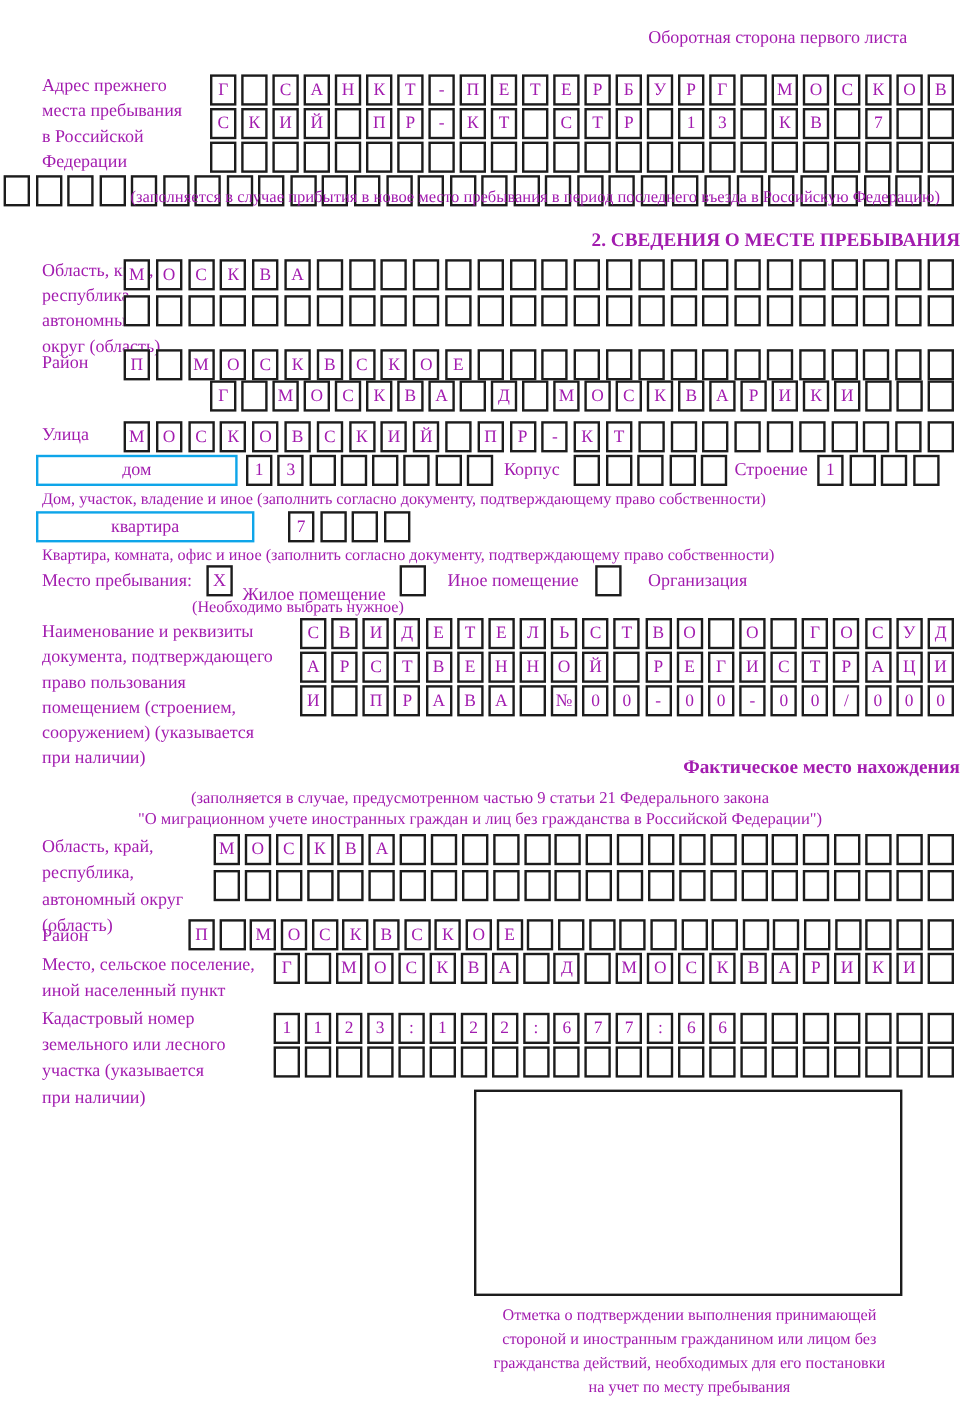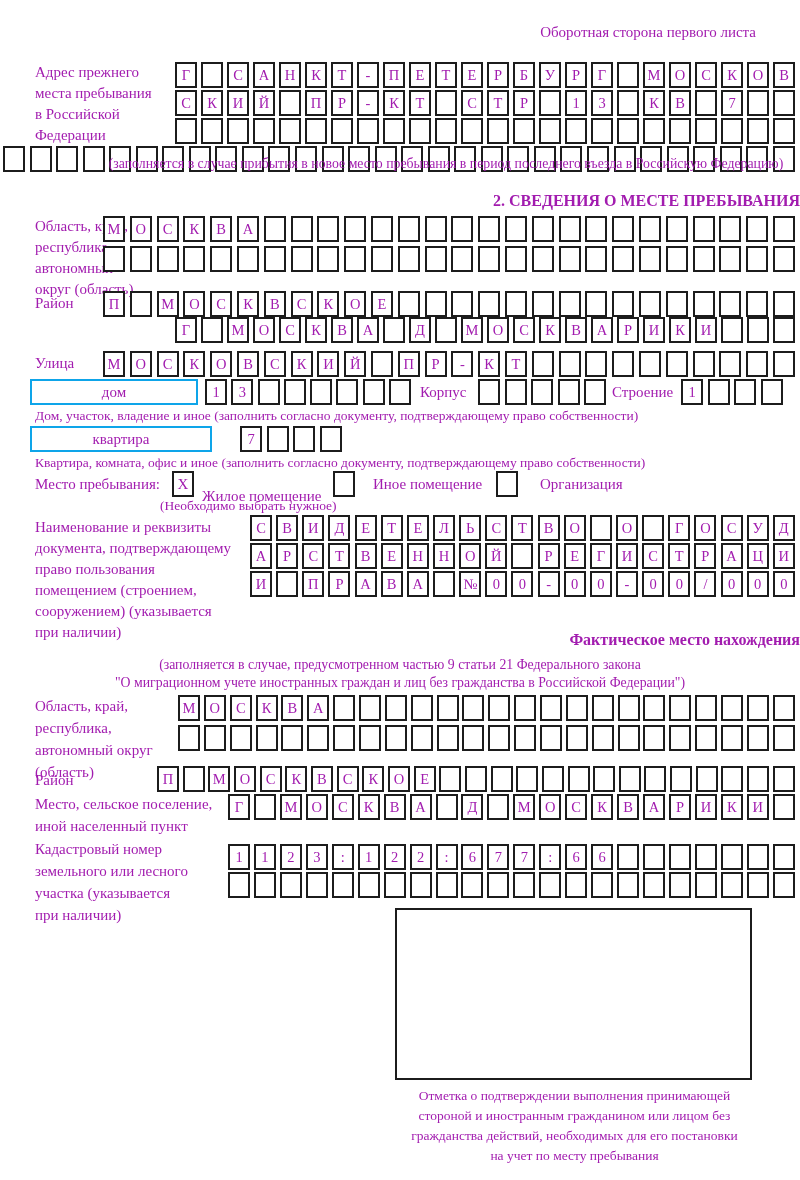--- a/index.html
+++ b/index.html
@@ -341,21 +341,21 @@
   <div class="chk" style="left:172px;top:471px;">X</div>
   <div class="lbl" style="left:202px;top:474px;margin-top:12px;">Жилое помещение</div>
   <div class="chk" style="left:333px;top:471px;"></div>
   <div class="lbl" style="left:373px;top:474px;">Иное помещение</div>
   <div class="chk" style="left:496px;top:471px;"></div>
   <div class="lbl" style="left:540px;top:474px;">Организация</div>
   <div class="cap" style="left:160px;top:498px;width:345px;">(Необходимо выбрать нужное)</div>
 
   <div class="lbl" style="left:35px;top:517px;">
     <div>Наименование и реквизиты</div>
-    <div>документа, подтверждающему</div>
+    <div>документа, подтверждающего</div>
     <div>право пользования</div>
     <div>помещением (строением,</div>
     <div>сооружением) (указывается</div>
     <div>при наличии)</div>
   </div>
   <div class="row" style="left:250px;top:515px;width:545px;">
       <span class="cell">С</span>
       <span class="cell">В</span>
       <span class="cell">И</span>
       <span class="cell">Д</span>

